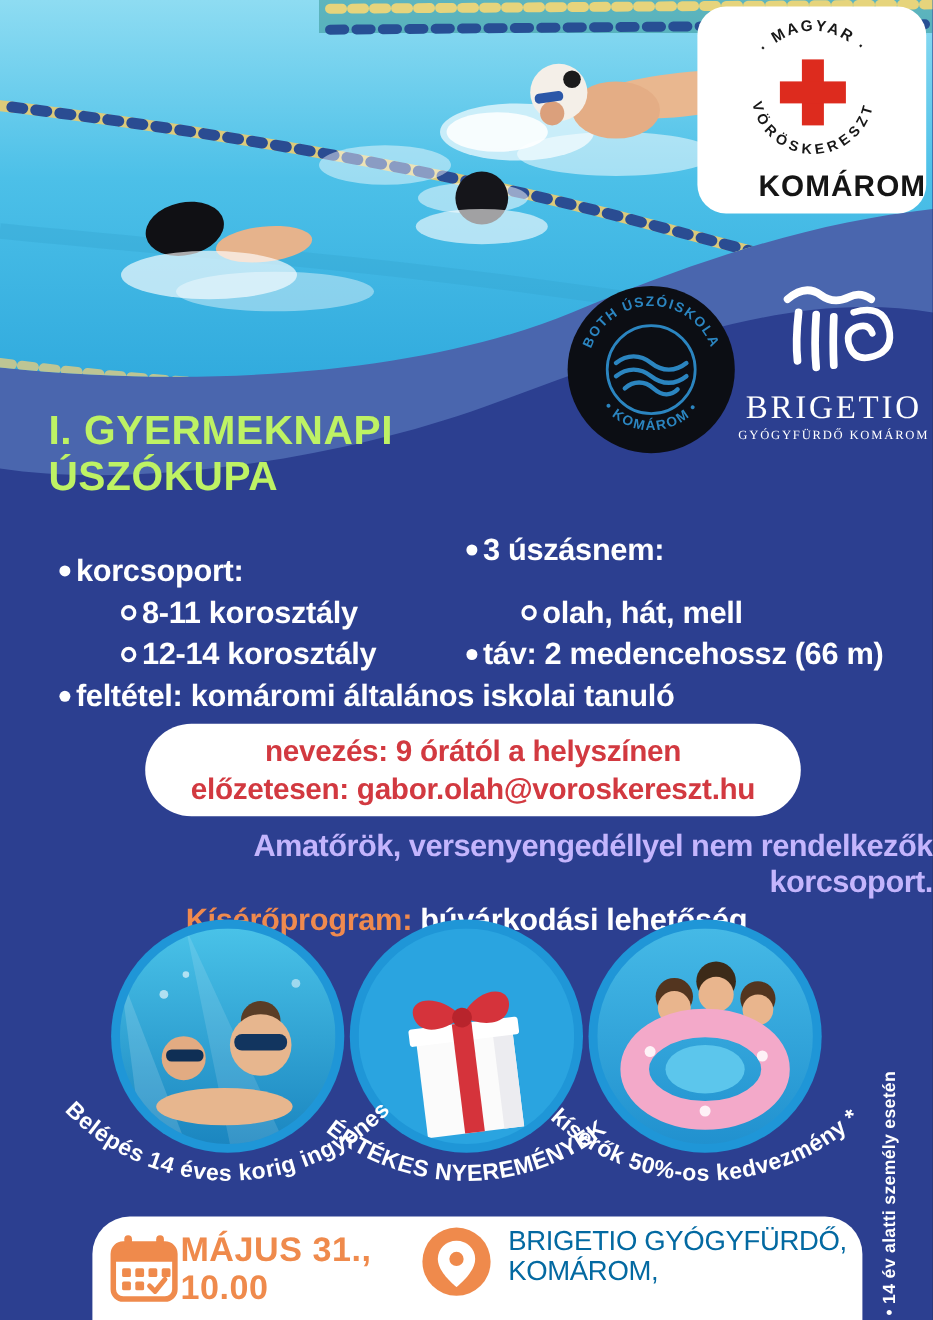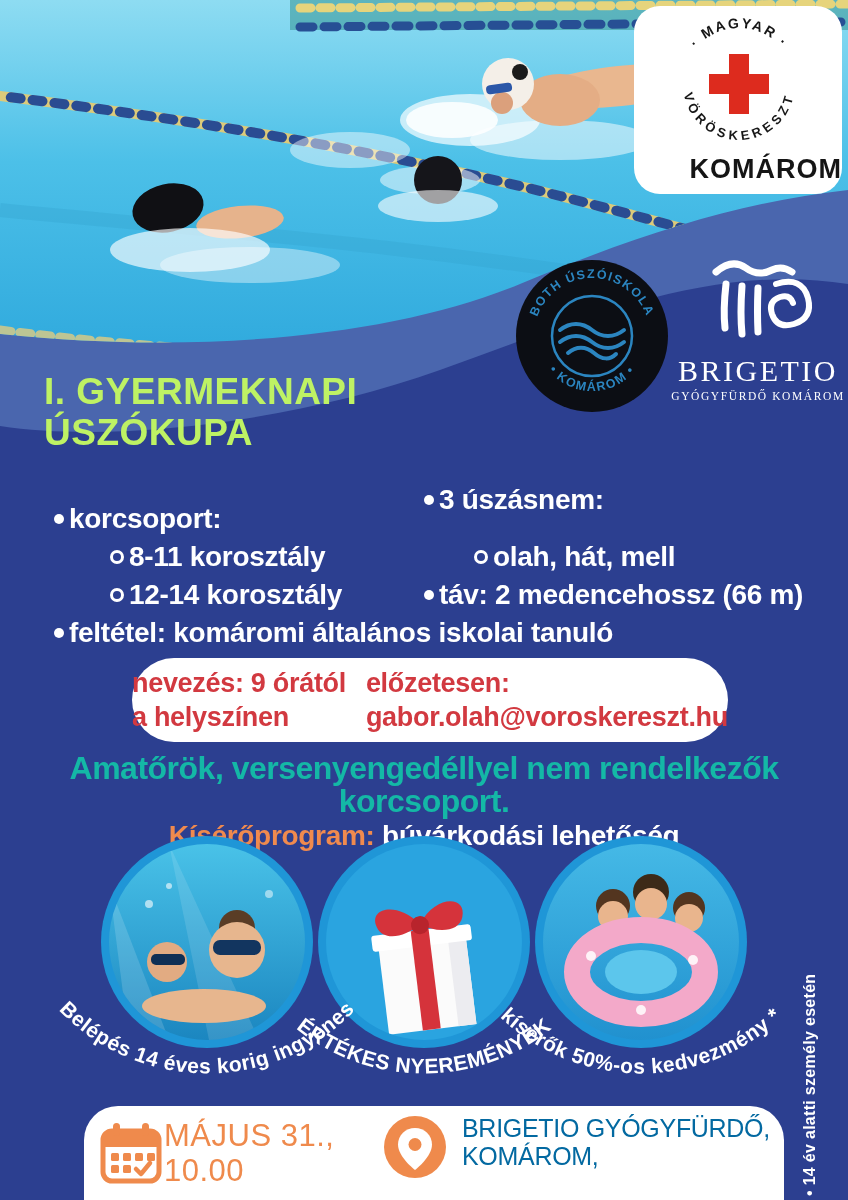--- a/index.html
+++ b/index.html
@@ -27,38 +27,38 @@
 
   .title{position:absolute;left:44px;top:372px;z-index:2;color:#bef264;font-weight:bold;
          font-size:37px;line-height:1.1;letter-spacing:0.5px;}
 
   .row{position:absolute;display:flex;align-items:center;gap:5px;color:#fff;
        font-size:28px;font-weight:bold;z-index:2;letter-spacing:-0.3px;white-space:nowrap;}
   .b-solid{width:10px;height:10px;border-radius:50%;background:#fff;flex:0 0 auto;}
   .b-hollow{width:8px;height:8px;border-radius:50%;border:3px solid #fff;flex:0 0 auto;}
 
   .pill{position:absolute;left:132px;top:658px;width:596px;height:84px;background:#fff;border-radius:42px;
-        display:flex;flex-direction:row;align-items:center;justify-content:center;z-index:2;}
+        display:flex;flex-direction:column;align-items:center;justify-content:center;z-index:2;}
   .pill div{color:#d23940;font-size:27px;font-weight:bold;line-height:34px;letter-spacing:-0.3px;}
 
-  .note{position:absolute;left:0;top:752px;width:848px;text-align:center;color:#14b8a6;
-        font-size:32px;font-weight:bold;line-height:33px;z-index:2;letter-spacing:-0.5px;}
+  .note{position:absolute;left:0;top:752px;width:848px;text-align:right;color:#c4b5fd;
+        font-size:28px;font-weight:bold;line-height:33px;z-index:2;letter-spacing:-0.5px;}
   .program{position:absolute;left:0;top:820px;width:848px;text-align:center;font-size:28px;
            font-weight:bold;z-index:2;letter-spacing:-0.3px;}
   .program .lab{color:#f08a4e;} .program .val{color:#fff;}
 
   .perk-circle{position:absolute;width:212px;height:212px;border-radius:50%;background:#1f96d7;z-index:2;}
   .perk-circle svg{position:absolute;left:8px;top:8px;border-radius:50%;overflow:hidden;}
   .cap-svg{position:absolute;z-index:2;}
   .cap-text{font:700 21px "Liberation Sans",sans-serif;fill:#fff;letter-spacing:0.5px;}
 
   .footer-bar{position:absolute;left:84px;top:1106px;width:700px;height:94px;background:#fff;
               border-radius:34px 34px 0 0;z-index:2;}
   .cal-icon{position:absolute;left:14px;top:15px;}
-  .date-block{position:absolute;left:80px;top:12px;color:#ef8a4c;font-size:31px;font-weight:normal;line-height:35px;letter-spacing:0.5px;}
+  .date-block{position:absolute;left:80px;top:12px;color:#ef8a4c;font-size:31px;font-weight:bold;line-height:35px;letter-spacing:0.5px;}
   .pin-wrap{position:absolute;left:300px;top:10px;width:62px;height:62px;border-radius:50%;background:#ef8a4c;}
   .venue-block{position:absolute;left:378px;top:8px;color:#0369a1;font-size:25px;font-weight:normal;line-height:28px;letter-spacing:-0.3px;}
 
   .footnote{position:absolute;left:801px;top:1196px;width:200px;transform:rotate(-90deg);
             transform-origin:0 0;color:#fff;font-size:16px;font-weight:bold;letter-spacing:0.3px;z-index:2;white-space:nowrap;}
 </style>
 </head>
 <body>
 
 <div class="poster">

